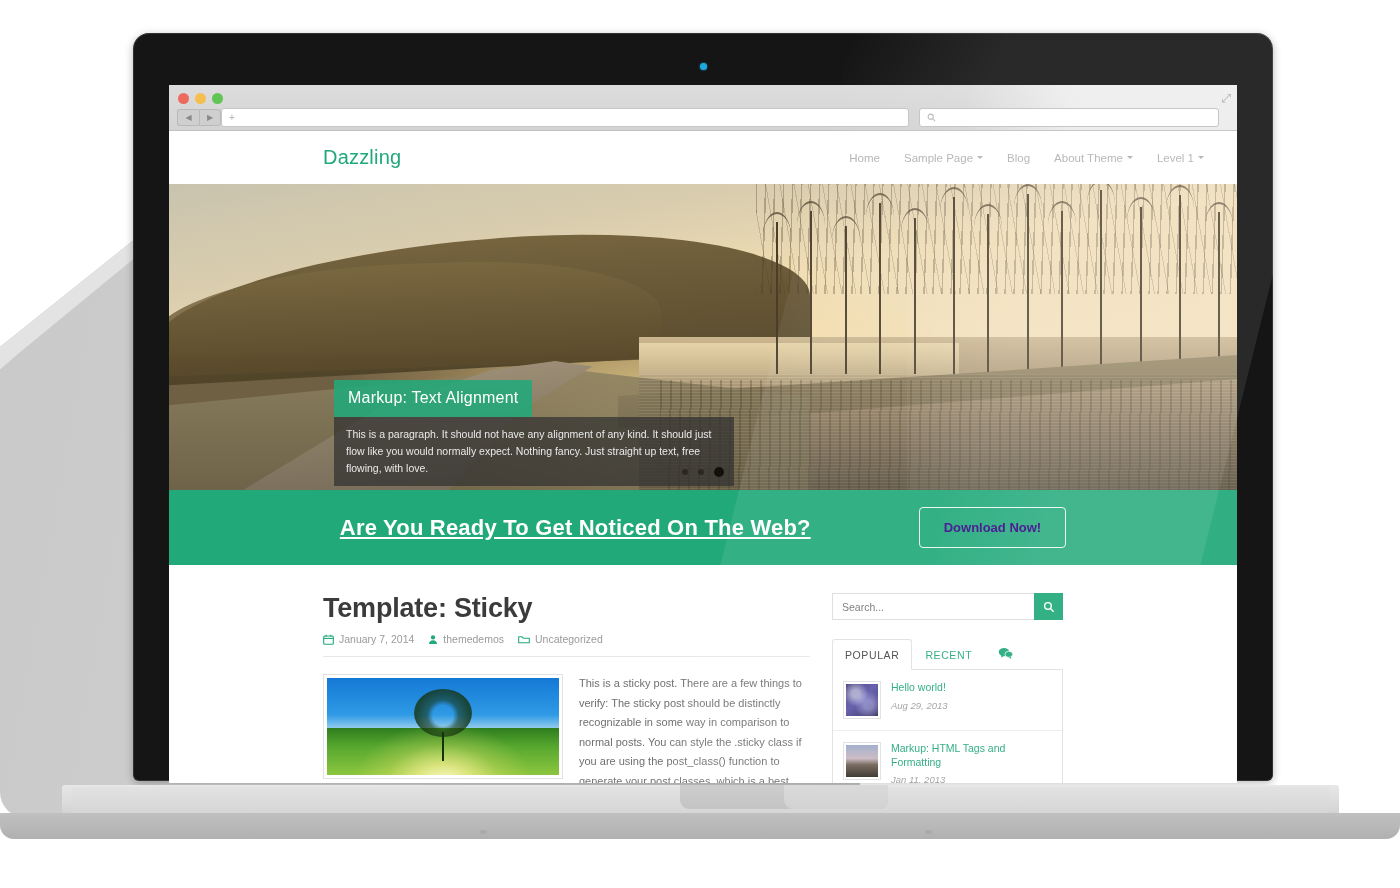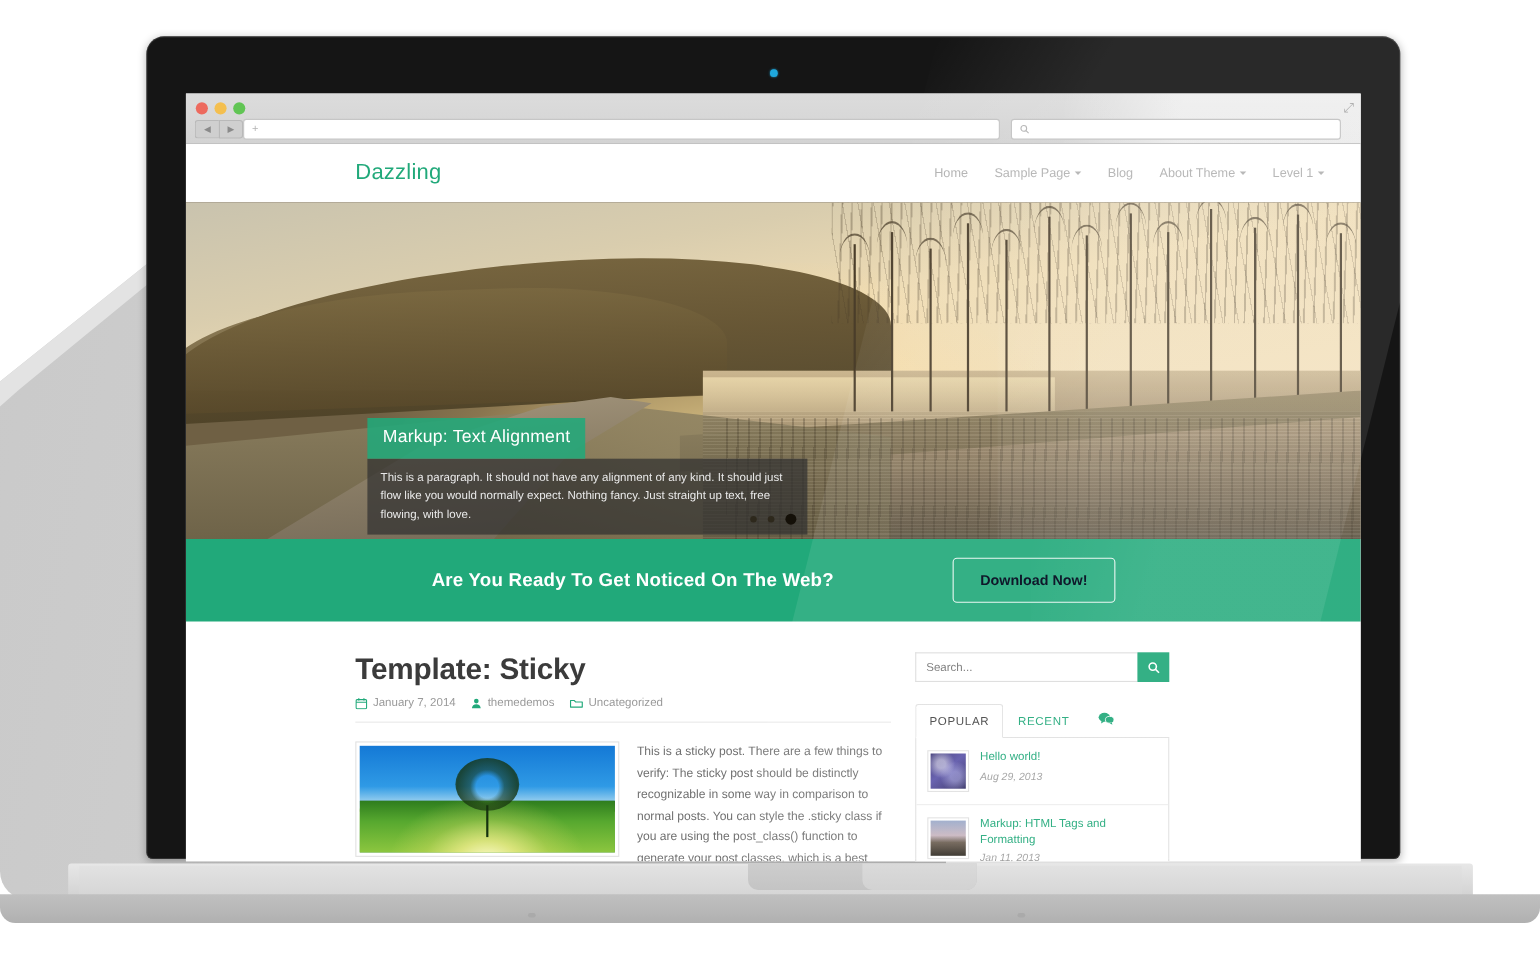--- a/index.html
+++ b/index.html
@@ -144,23 +144,23 @@
   .dots { position:absolute; left:0; right:0; bottom:13px; display:flex;
     justify-content:center; align-items:center; gap:10px; }
   .dot { width:6px; height:6px; border-radius:50%; background:#2a2418; opacity:.85; }
   .dot.active { width:10px; height:10px; background:#141008; opacity:1; }
 
   
   .cta { position:relative; height:75px; background:#21a97a; display:flex;
     align-items:center; justify-content:center; gap:108px; overflow:hidden; }
   .cta-sheen { position:absolute; right:0; top:0; width:300px; height:100%;
     background:linear-gradient(105deg, rgba(255,255,255,0) 0%, rgba(255,255,255,.07) 38%, rgba(255,255,255,.07) 100%); }
-  .cta-text { color:#fff; font-size:17px; font-weight:bold; letter-spacing:.2px; z-index:2; }
+  .cta-text { color:#fff; font-size:22px; font-weight:bold; letter-spacing:.2px; z-index:2;text-decoration:underline; }
   .cta-btn { z-index:2; border:1px solid rgba(255,255,255,.9); border-radius:4px;
-    color:#0f172a; font-size:13px; font-weight:bold; padding:12px 24px; background:transparent;
+    color:#4c1d95; font-size:13px; font-weight:bold; padding:12px 24px; background:transparent;
     cursor:pointer; font-family:"Liberation Sans", sans-serif; }
 
   
   .content { display:flex; padding:28px 33px 0 154px; gap:22px; background:#fff; }
   .main-col { width:487px; }
   .post-title { font-size:27px; color:#3b3b3b; font-weight:bold; letter-spacing:-.2px; }
   .post-meta { display:flex; align-items:center; gap:14px; margin-top:9px;
     font-size:10.5px; color:#9a9a9a; }
   .meta-it { display:flex; align-items:center; gap:5px; }
   .meta-ico { color:#21a97a; display:inline-flex; }

